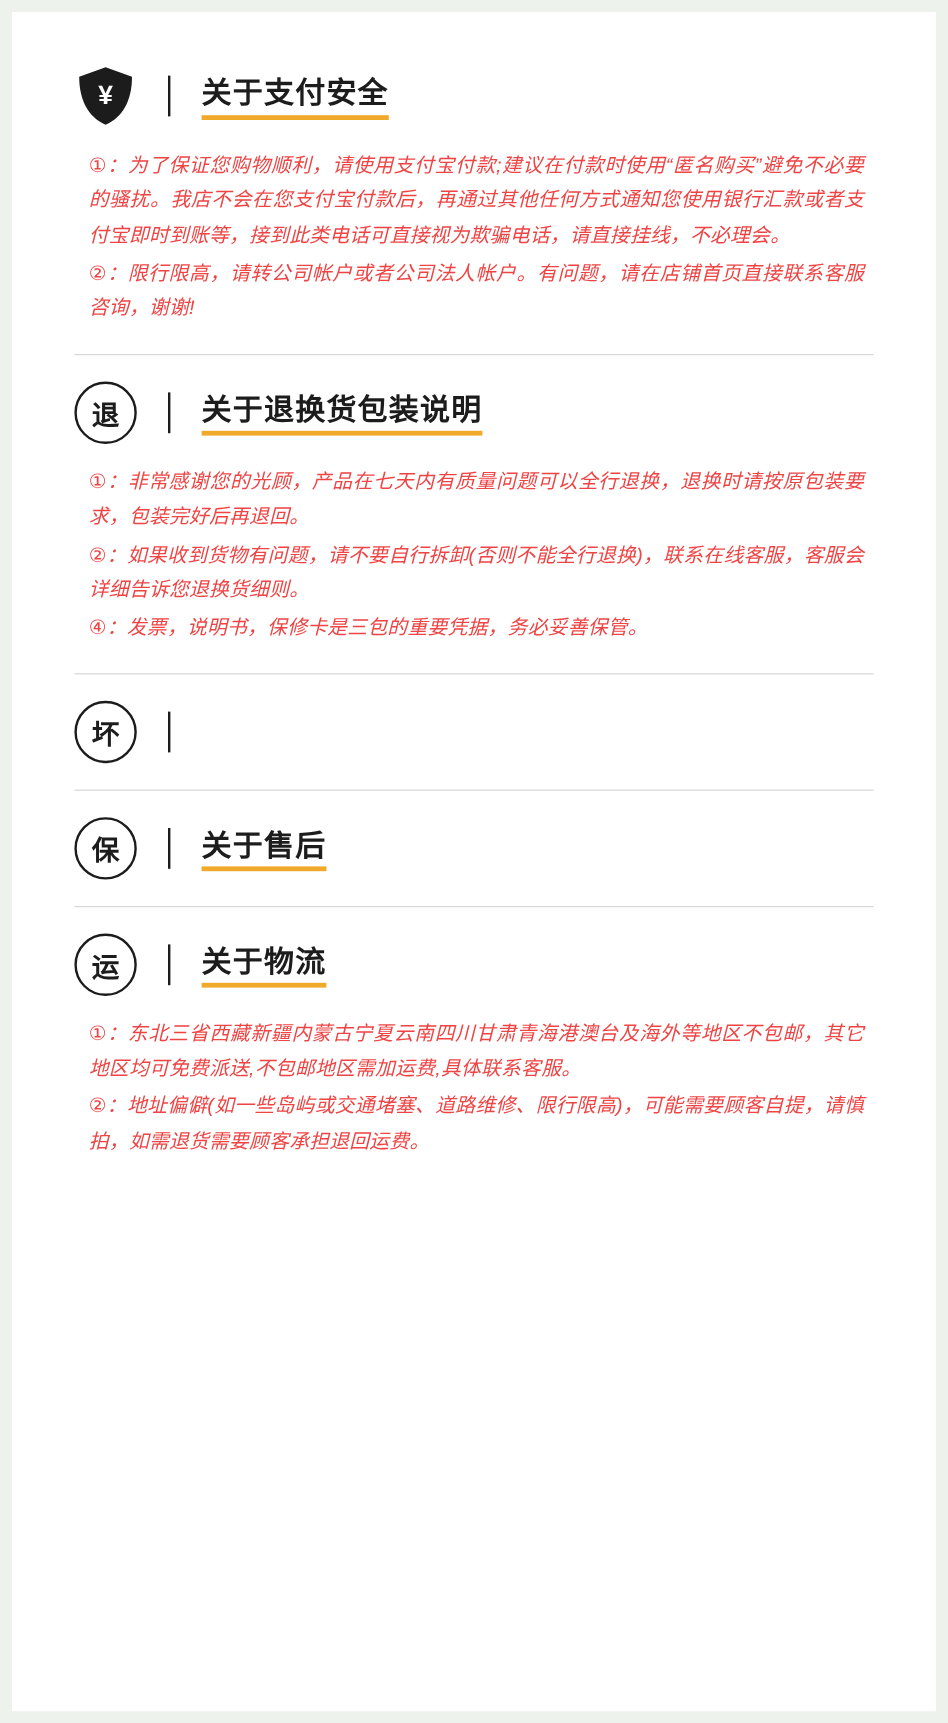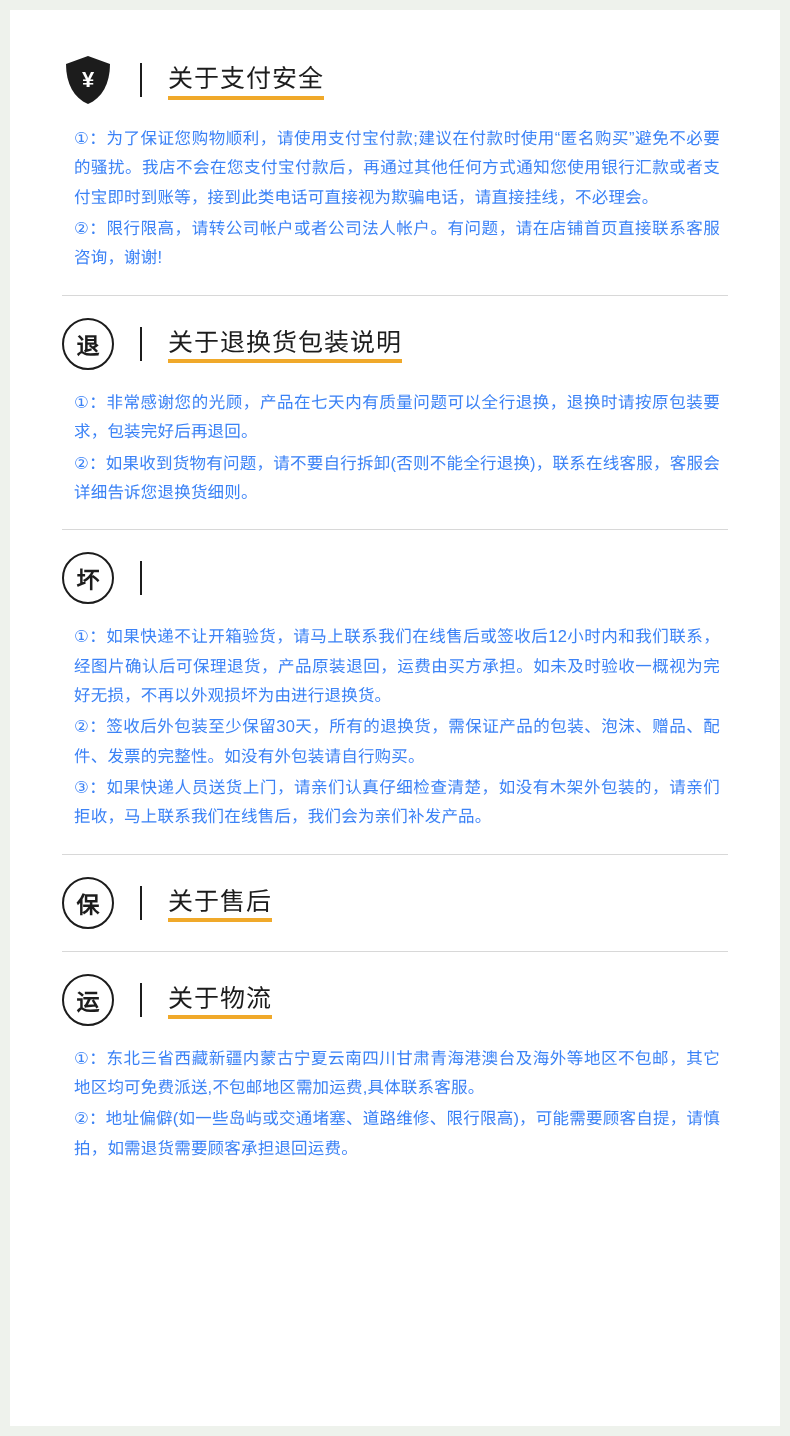--- a/index.html
+++ b/index.html
@@ -60,21 +60,21 @@
   }
   .divider-bar {
     width: 2px;
     height: 34px;
     background: #1c1c1c;
     margin: 0 26px 0 26px;
     flex: 0 0 2px;
   }
   .sec-title {
     font-size: 25px;
-    font-weight: normal;
+    font-weight: bold;
     color: #1c1c1c;
     letter-spacing: 1px;
     position: relative;
     display: inline-block;
     padding-bottom: 2px;
     line-height: 1.25;
     text-align: right;
   }
   .sec-title::after {
     content: "";
@@ -82,23 +82,24 @@
     left: 0;
     right: 0;
     bottom: -3px;
     height: 4px;
     background: #f0a92a;
   }
   .body-text p {
     margin: 0 0 2px 0;
     font-size: 16.5px;
     line-height: 1.78;
-    color: #3b82f6;
+    color: #ef4444;
     text-align: justify;
     letter-spacing: 0.2px;
+    font-style: italic;
   }
   .body-text {
     padding: 0 8px 0 12px;
   }
   .shield {
     width: 52px;
     height: 52px;
     display: block;
   }
   .badge-shield {
@@ -143,32 +144,28 @@
 
     <div class="section">
       <div class="sec-head">
         <div class="badge outline">退</div>
         <div class="divider-bar"></div>
         <div class="sec-title">关于退换货包装说明</div>
       </div>
       <div class="body-text">
         <p>①：非常感谢您的光顾，产品在七天内有质量问题可以全行退换，退换时请按原包装要求，包装完好后再退回。</p>
         <p>②：如果收到货物有问题，请不要自行拆卸(否则不能全行退换)，联系在线客服，客服会详细告诉您退换货细则。</p>
+        <p>④：发票，说明书，保修卡是三包的重要凭据，务必妥善保管。</p>
       </div>
     </div>
 
     <div class="section">
       <div class="sec-head">
         <div class="badge outline">坏</div>
         <div class="divider-bar"></div>
-      </div>
-      <div class="body-text">
-        <p>①：如果快递不让开箱验货，请马上联系我们在线售后或签收后12小时内和我们联系，经图片确认后可保理退货，产品原装退回，运费由买方承担。如未及时验收一概视为完好无损，不再以外观损坏为由进行退换货。</p>
-        <p>②：签收后外包装至少保留30天，所有的退换货，需保证产品的包装、泡沫、赠品、配件、发票的完整性。如没有外包装请自行购买。</p>
-        <p>③：如果快递人员送货上门，请亲们认真仔细检查清楚，如没有木架外包装的，请亲们拒收，马上联系我们在线售后，我们会为亲们补发产品。</p>
       </div>
     </div>
 
     <div class="section">
       <div class="sec-head">
         <div class="badge outline">保</div>
         <div class="divider-bar"></div>
         <div class="sec-title">关于售后</div>
       </div>
     </div>

